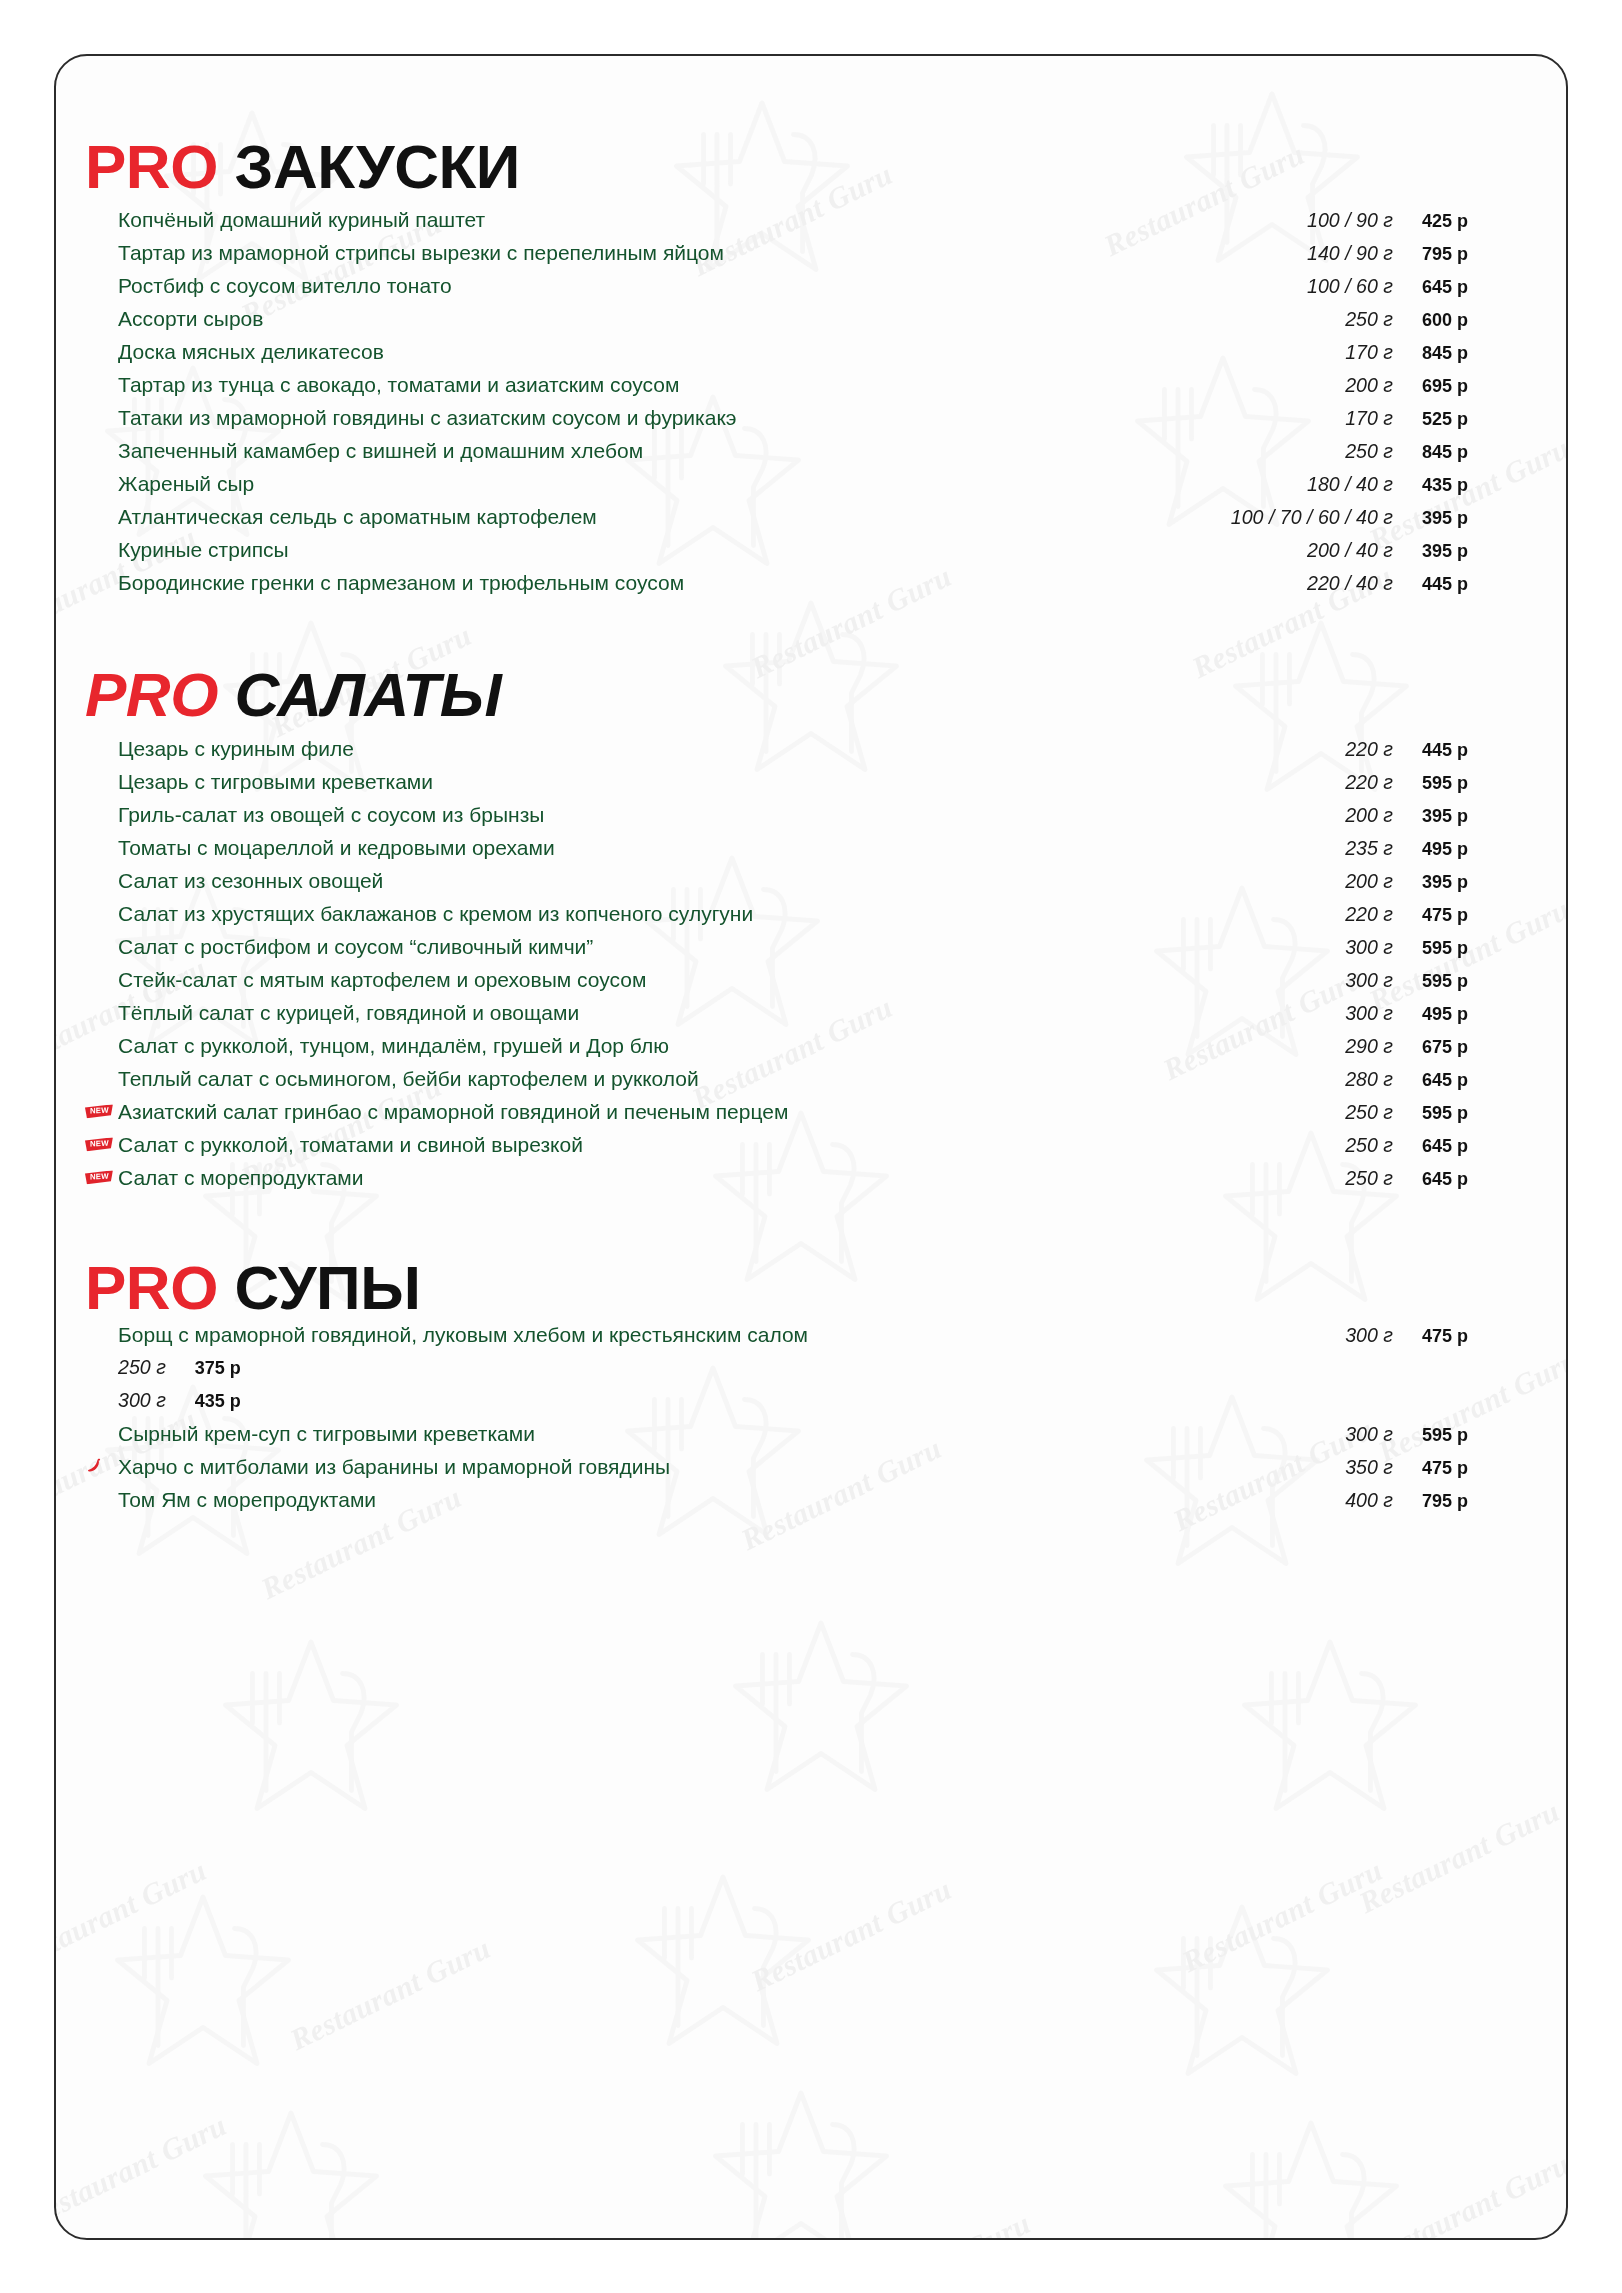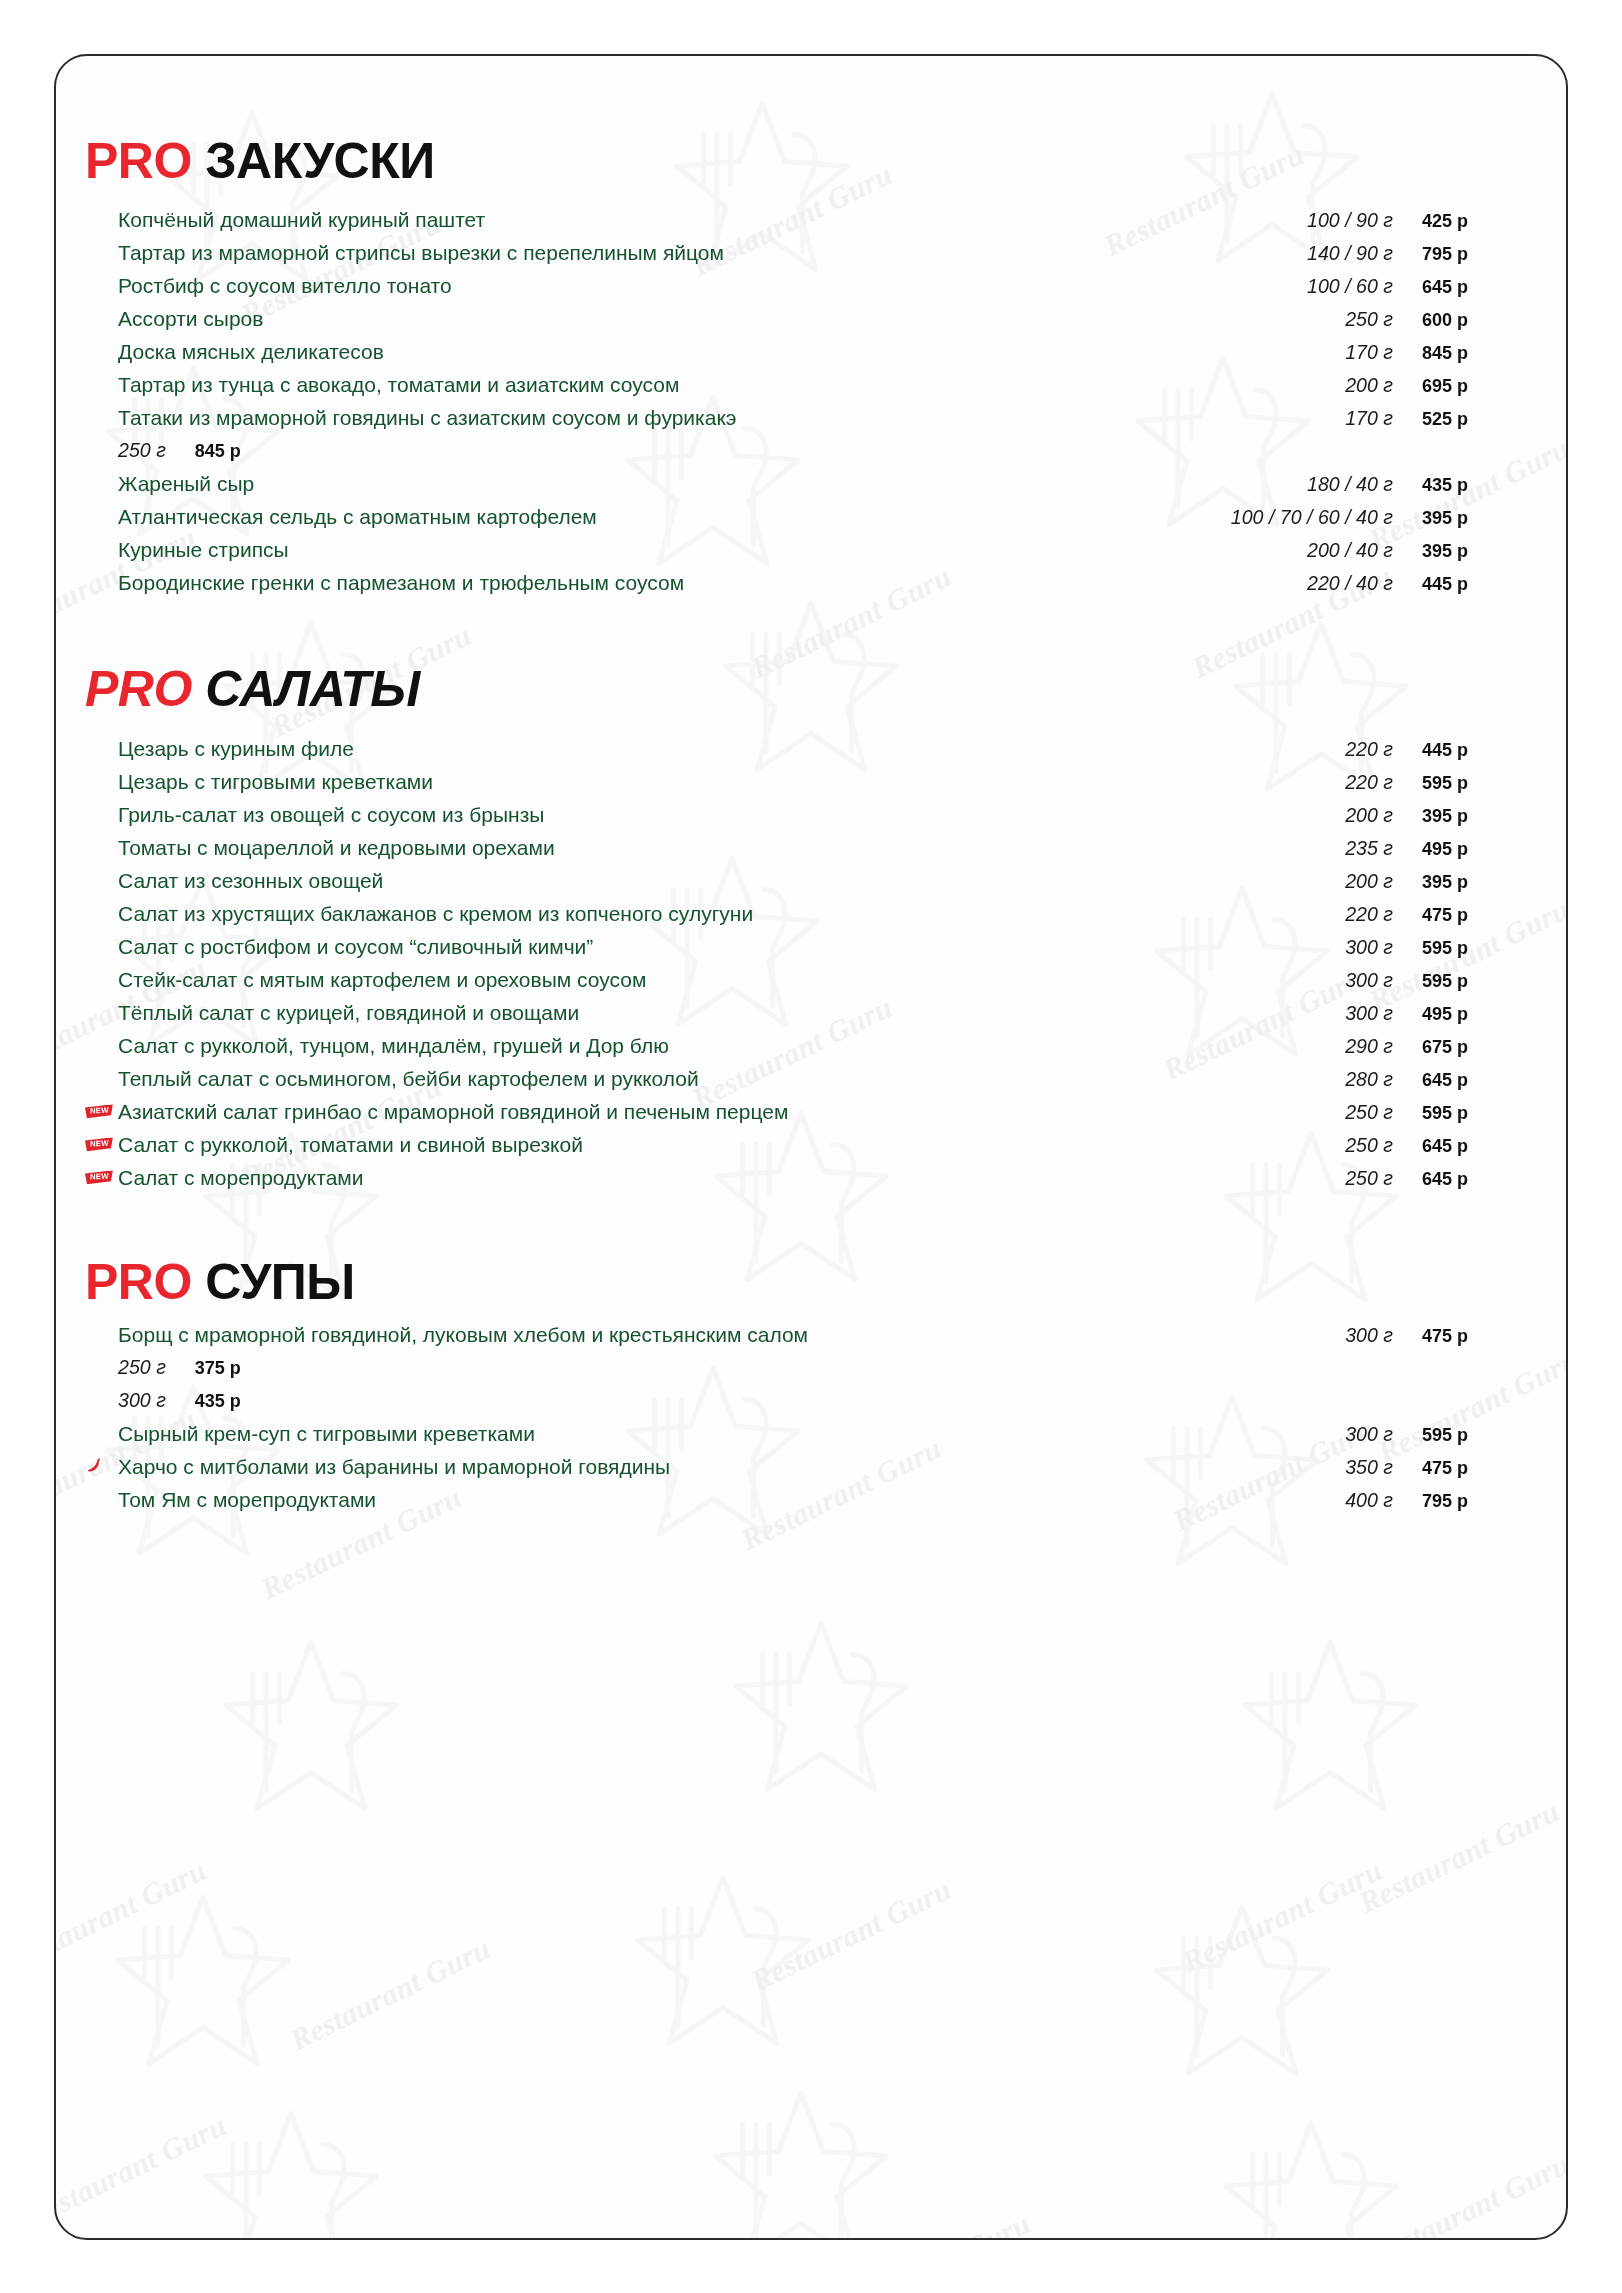--- a/index.html
+++ b/index.html
@@ -54,21 +54,21 @@
     letter-spacing: 0.5px;
   }
   
   #content {
     position: relative;
     z-index: 2;
     padding: 0;
   }
   .section { margin: 0; }
   .section-title {
-    font-size: 50px;
+    font-size: 62px;
     font-weight: 800;
     letter-spacing: -0.5px;
     color: #111111;
     margin: 0;
     padding: 0;
     line-height: 1;
     white-space: nowrap;
   }
   .section-title .pro { color: #e8262d; }
   .items { list-style: none; margin: 0; padding: 0; }
@@ -430,20 +430,21 @@
               <span class="item-price">695 р</span>
             </li>
             <li class="item">
               <span class="item-badge"></span>
               <span class="item-name">Татаки из мраморной говядины с азиатским соусом и фурикакэ</span>
               <span class="item-weight">170 г</span>
               <span class="item-price">525 р</span>
             </li>
             <li class="item">
               <span class="item-badge"></span>
+              <span class="item-name">Запеченный камамбер с вишней и домашним хлебом</span>
               <span class="item-weight">250 г</span>
               <span class="item-price">845 р</span>
             </li>
             <li class="item">
               <span class="item-badge"></span>
               <span class="item-name">Жареный сыр</span>
               <span class="item-weight">180 / 40 г</span>
               <span class="item-price">435 р</span>
             </li>
             <li class="item">

